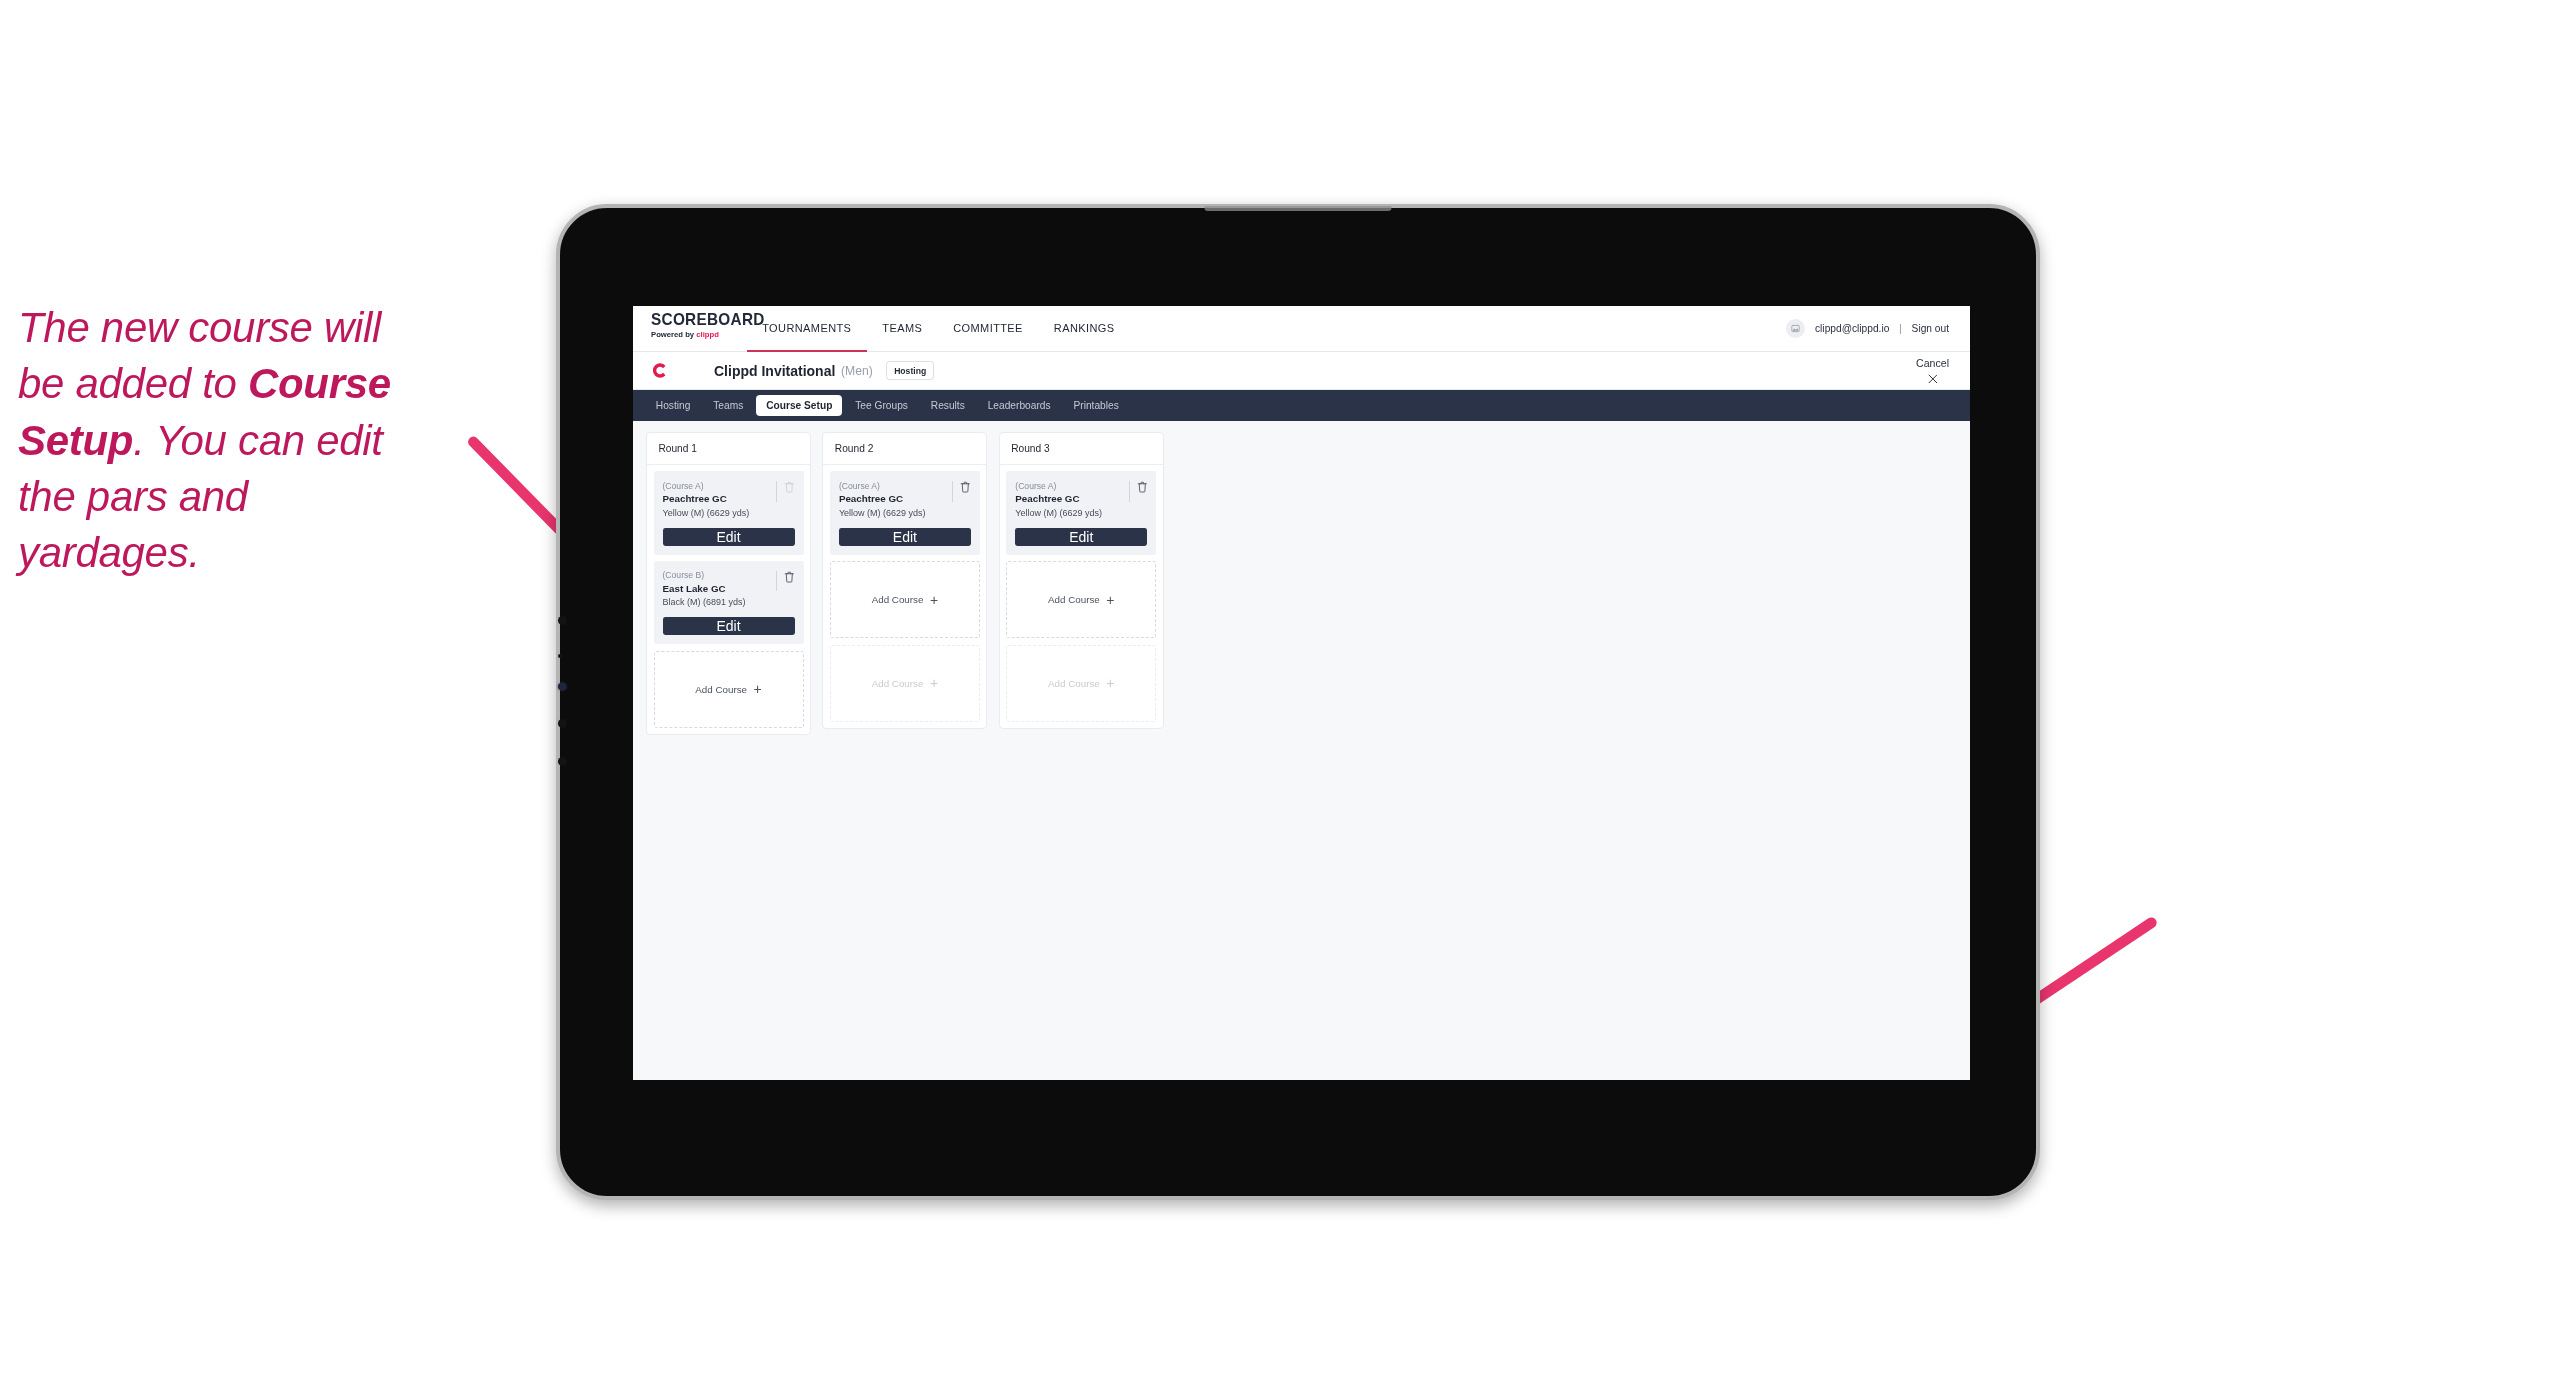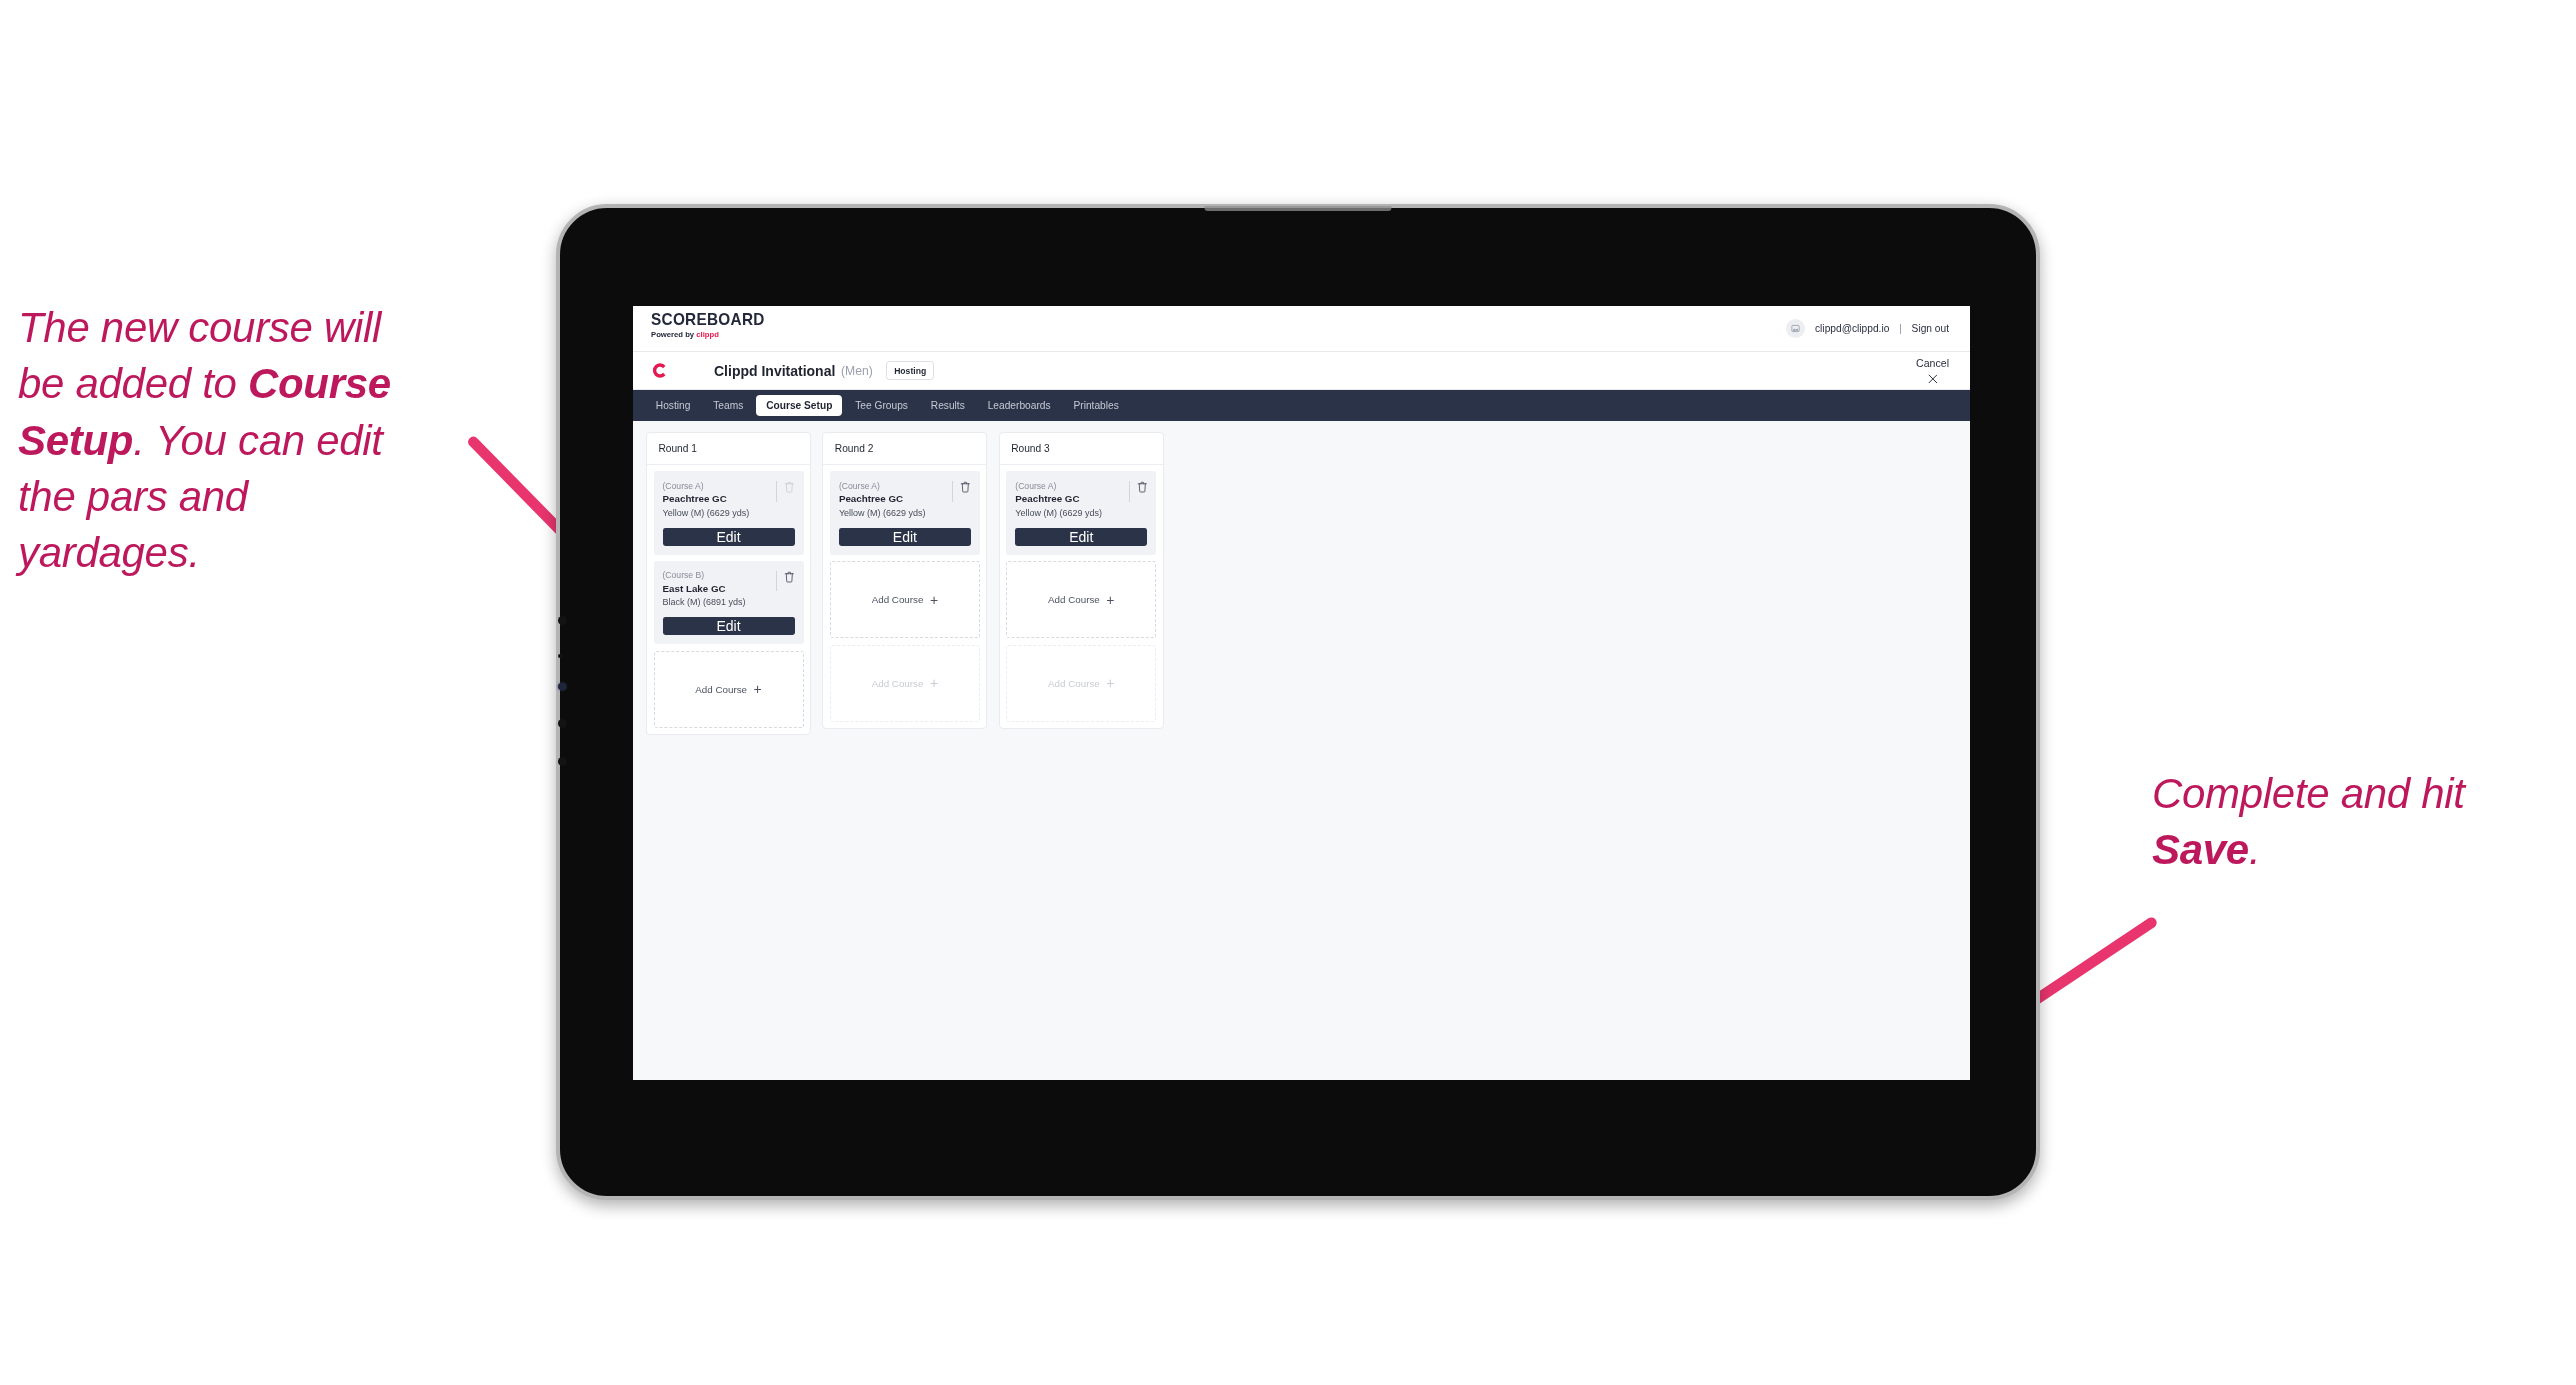--- a/index.html
+++ b/index.html
@@ -169,23 +169,20 @@
 </style>
 </head>
 <body>
 
 <div class="stage">
 
   <div class="annot" id="annot-left">
     <span>The new course will be added to </span><b>Course Setup</b><span>. You can edit the pars and yardages.</span>
   </div>
 
-  <div class="annot" id="annot-right">
-    <span>Complete and hit </span><b>Save</b><span>.</span>
-  </div>
 
   <svg class="arrow" style="left:457px; top:424px; width:228px; height:236px;" viewBox="0 0 280 290">
     <line x1="20" y1="22" x2="222" y2="228" stroke="#e8356e" stroke-width="13" stroke-linecap="round"></line>
     <polygon points="252,262 200,222 222,205" fill="#e8356e"></polygon>
     <polygon points="252,262 196,252 210,219" fill="#e8356e"></polygon>
   </svg>
 
   <svg class="arrow" style="left:1956px; top:913px; width:212px; height:130px;" viewBox="0 0 260 160">
     <line x1="240" y1="12" x2="84" y2="116" stroke="#e8356e" stroke-width="13" stroke-linecap="round"></line>
     <polygon points="42,142 48,76 98,118" fill="#e8356e"></polygon>
@@ -202,20 +199,26 @@
     </div>
 
     <div class="screen">
 
       <div class="topnav">
         <div class="brand">
           <div class="brand-word">SCOREBOARD</div>
           <div class="brand-sub"><span>Powered by </span><span class="pink">clippd</span></div>
         </div>
 
+        <div class="navtabs">
+          <div class="navtab active">TOURNAMENTS</div>
+          <div class="navtab">TEAMS</div>
+          <div class="navtab">COMMITTEE</div>
+          <div class="navtab">RANKINGS</div>
+        </div>
 
         <div class="nav-right">
           <div class="avatar">
             <svg width="9" height="9" viewBox="0 0 16 16">
                 <rect x="1.5" y="2.5" width="13" height="11" rx="1.5" fill="none" stroke="#8d93a1" stroke-width="1.3"></rect>
                 <path d="M2.5 12 6 8l2.5 2.6L11 8.2l2.5 3.3z" fill="#8d93a1"></path>
               </svg>
           </div>
           <div class="nav-user">clippd@clippd.io</div>
           <div class="nav-sep">|</div>

